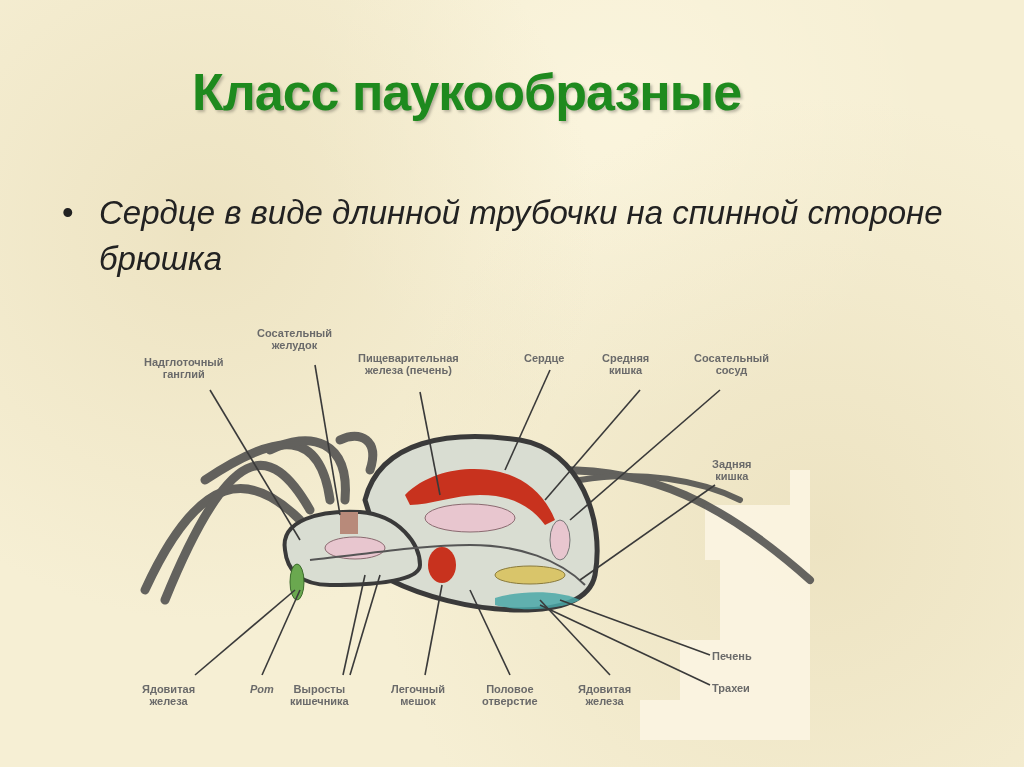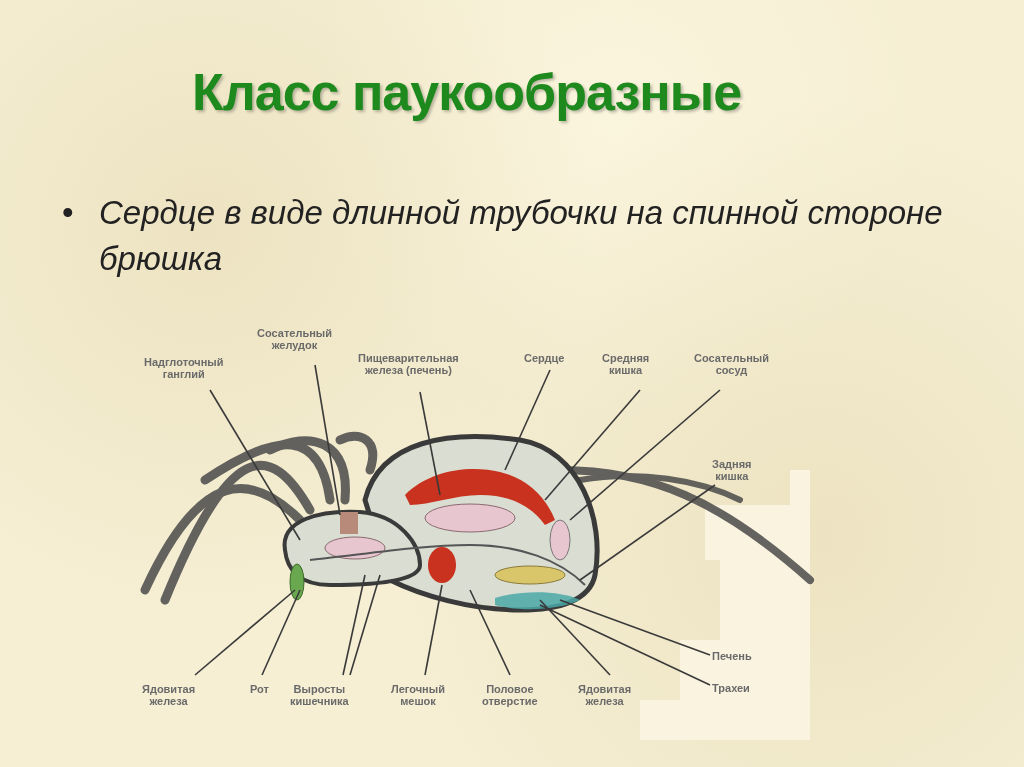--- a/index.html
+++ b/index.html
@@ -134,21 +134,21 @@
   </div>
   <div class="lbl" style="left:712px;top:682px;">
     <div>Трахеи</div>
   </div>
 
   
   <div class="lbl" style="left:142px;top:683px;">
     <div>Ядовитая</div>
     <div>железа</div>
   </div>
-  <div class="lbl" style="left:250px;top:683px;">
+  <div class="lbl" style="left:250px;top:683px;font-style:italic;">
     <div>Рот</div>
   </div>
   <div class="lbl" style="left:290px;top:683px;text-align:center;">
     <div>Выросты</div>
     <div>кишечника</div>
   </div>
   <div class="lbl" style="left:391px;top:683px;">
     <div>Легочный</div>
     <div>мешок</div>
   </div>

